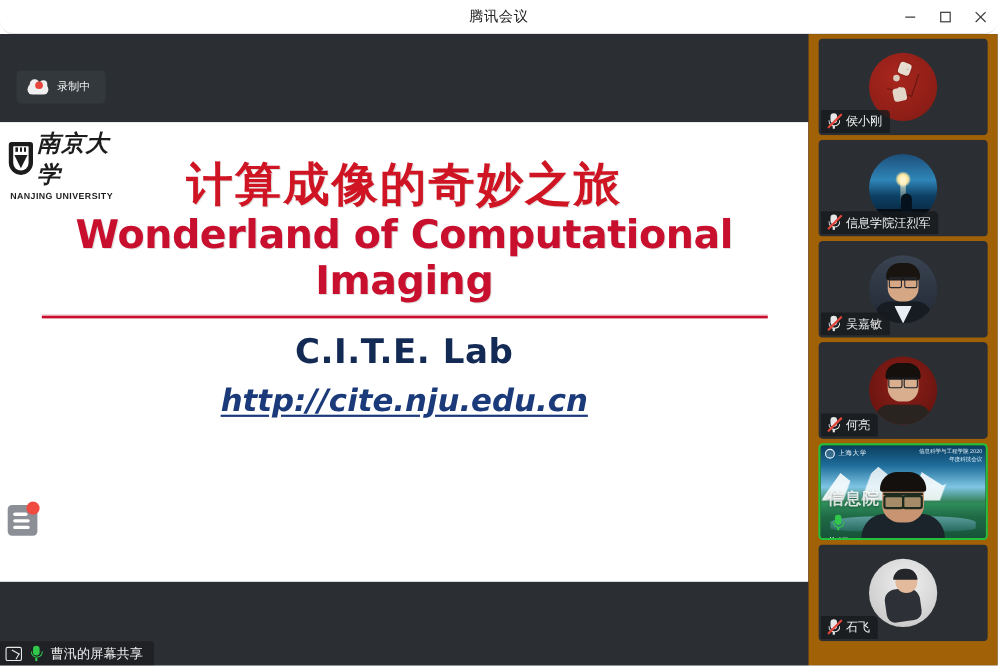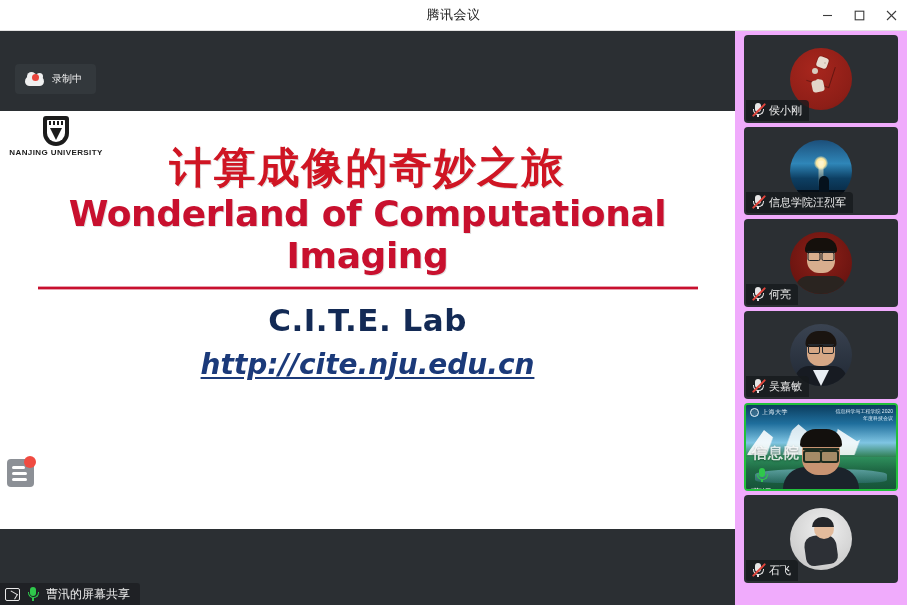--- a/index.html
+++ b/index.html
@@ -19,20 +19,21 @@
   }
 
   
   .titlebar {
     position: relative;
     height: 31px;
     background: #ffffff;
     border-bottom: 1px solid #e2e2e2;
     display: flex; align-items: center; justify-content: center;
     flex: 0 0 31px;
+    border-radius: 12px;
   }
   .titlebar-title {
     font-size: 13px;
     color: #222;
     letter-spacing: 0.5px;
   }
   .win-controls {
     position: absolute; right: 0; top: 0;
     height: 31px;
     display: flex; align-items: stretch;
@@ -214,21 +215,21 @@
   .annot-lines i:nth-child(3) { width: 15px; }
   .annot-dot {
     position: absolute; right: -2px; top: -3px;
     width: 12px; height: 12px; border-radius: 50%;
     background: #f04b41;
   }
 
   
   .sidebar {
     width: 172px;
-    background: #f0abfc;
+    background: #a16207;
     padding: 4px 0 0 0;
     display: flex; flex-direction: column;
     align-items: center;
     gap: 4px;
     overflow: hidden;
     position: relative;
   }
   .tile {
     position: relative;
     width: 154px; height: 88px;
@@ -557,20 +558,21 @@
         </div>
       </div>
 
       <div class="slide">
 
         <div class="nju-logo">
           <div class="nju-row">
             <span class="nju-shield">
               <span class="nju-shield-inner"></span>
             </span>
+            <span class="nju-cn">南京大学</span>
           </div>
           <div class="nju-en">NANJING UNIVERSITY</div>
         </div>
 
         <div class="slide-inner">
           <div class="title-cn">计算成像的奇妙之旅</div>
           <div class="title-en">Wonderland of Computational Imaging</div>
           <div class="title-rule"></div>
           <div class="lab-en">C.I.T.E. Lab</div>
           <a class="slide-link">http://cite.nju.edu.cn</a>
@@ -630,56 +632,56 @@
             <span class="cap"></span>
               <span class="arc"></span>
               <span class="stem"></span>
               <span class="slash"></span>
           </span>
           <span class="pname">信息学院汪烈军</span>
         </div>
       </div>
 
       <div class="tile">
+        <div class="avatar av-photo">
+          <span class="body"></span>
+            <span class="collar"></span>
+          <span class="head"></span>
+            <span class="hair"></span>
+            <span class="glasses"></span>
+        </div>
+        <div class="nameplate">
+          <span class="mic muted">
+            <span class="cap"></span>
+              <span class="arc"></span>
+              <span class="stem"></span>
+              <span class="slash"></span>
+          </span>
+          <span class="pname">吴嘉敏</span>
+        </div>
+      </div>
+
+      <div class="tile">
         <div class="avatar av-red-portrait">
           <span class="body"></span>
           <span class="head"></span>
             <span class="hair"></span>
             <span class="glasses"></span>
         </div>
         <div class="nameplate">
           <span class="mic muted">
             <span class="cap"></span>
               <span class="arc"></span>
               <span class="stem"></span>
               <span class="slash"></span>
           </span>
           <span class="pname">何亮</span>
         </div>
       </div>
 
-      <div class="tile">
-        <div class="avatar av-photo">
-          <span class="body"></span>
-            <span class="collar"></span>
-          <span class="head"></span>
-            <span class="hair"></span>
-            <span class="glasses"></span>
-        </div>
-        <div class="nameplate">
-          <span class="mic muted">
-            <span class="cap"></span>
-              <span class="arc"></span>
-              <span class="stem"></span>
-              <span class="slash"></span>
-          </span>
-          <span class="pname">吴嘉敏</span>
-        </div>
-      </div>
-
       <div class="tile active">
         <div class="vid-bg">
           <span class="mountains"></span>
           <span class="lake"></span>
         </div>
         <div class="vid-logo">
           <span class="mark"></span>
           <span class="txt">上海大学</span>
         </div>
         <div class="vid-banner">信息科学与工程学院

